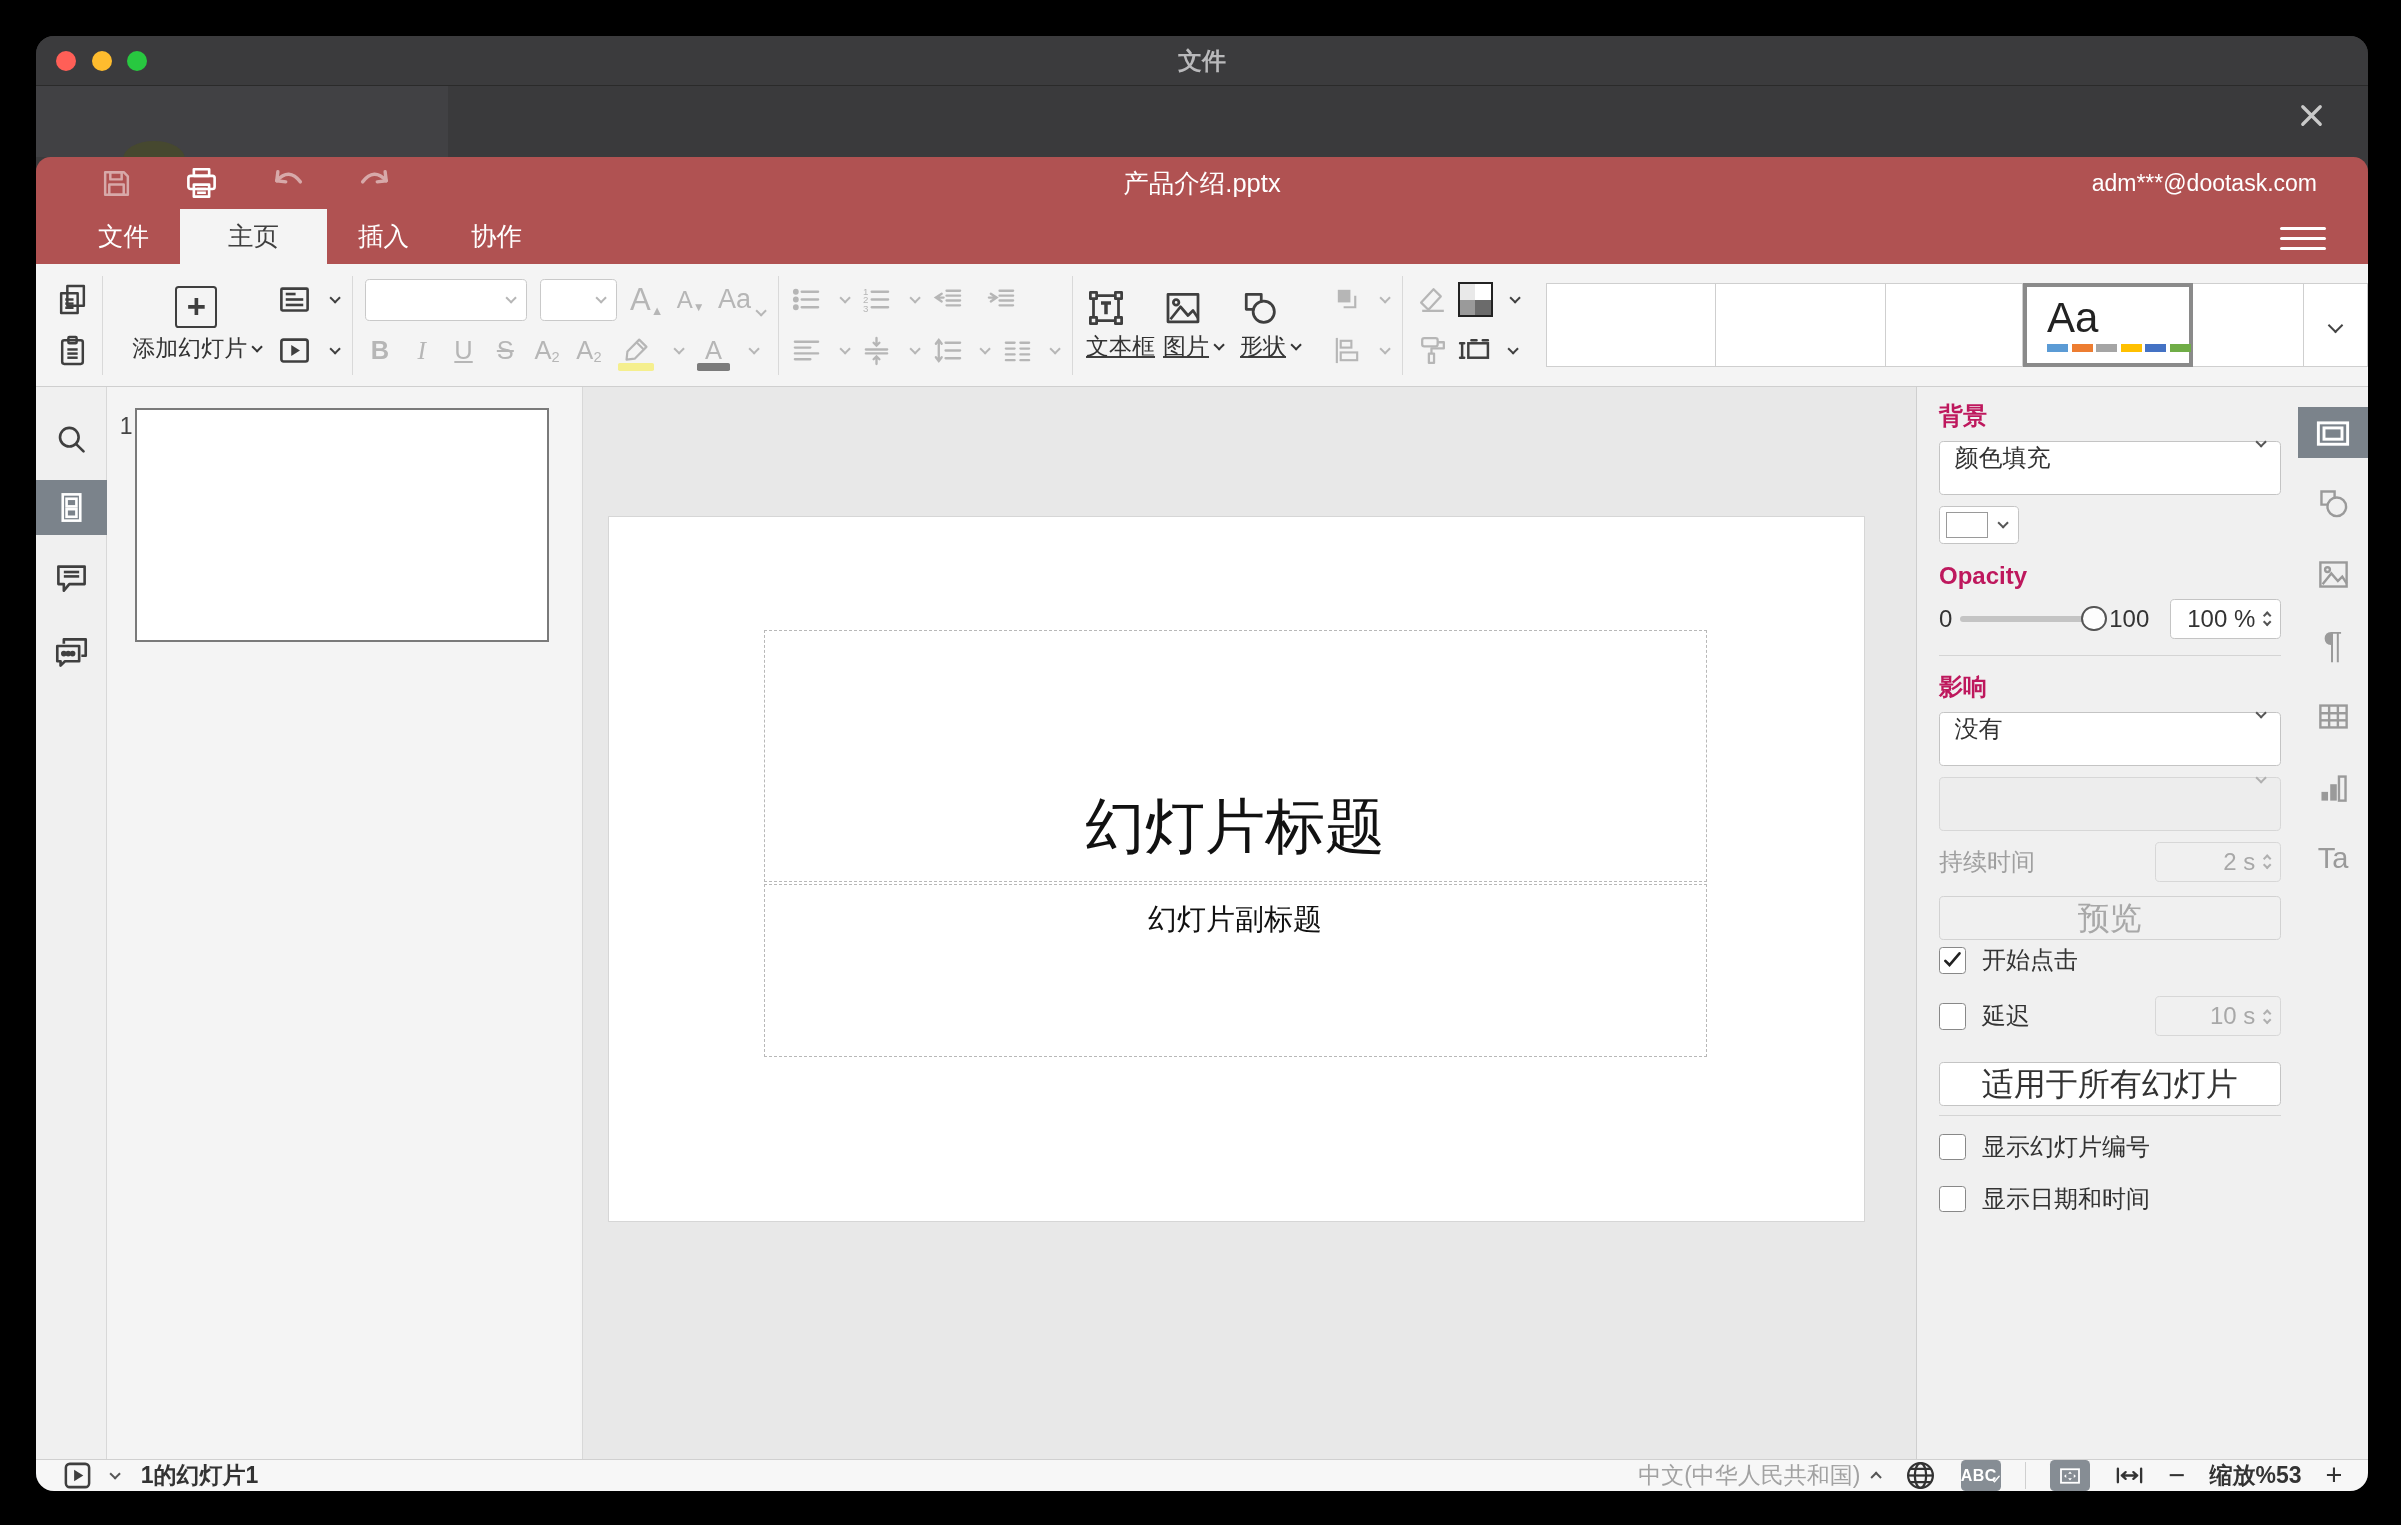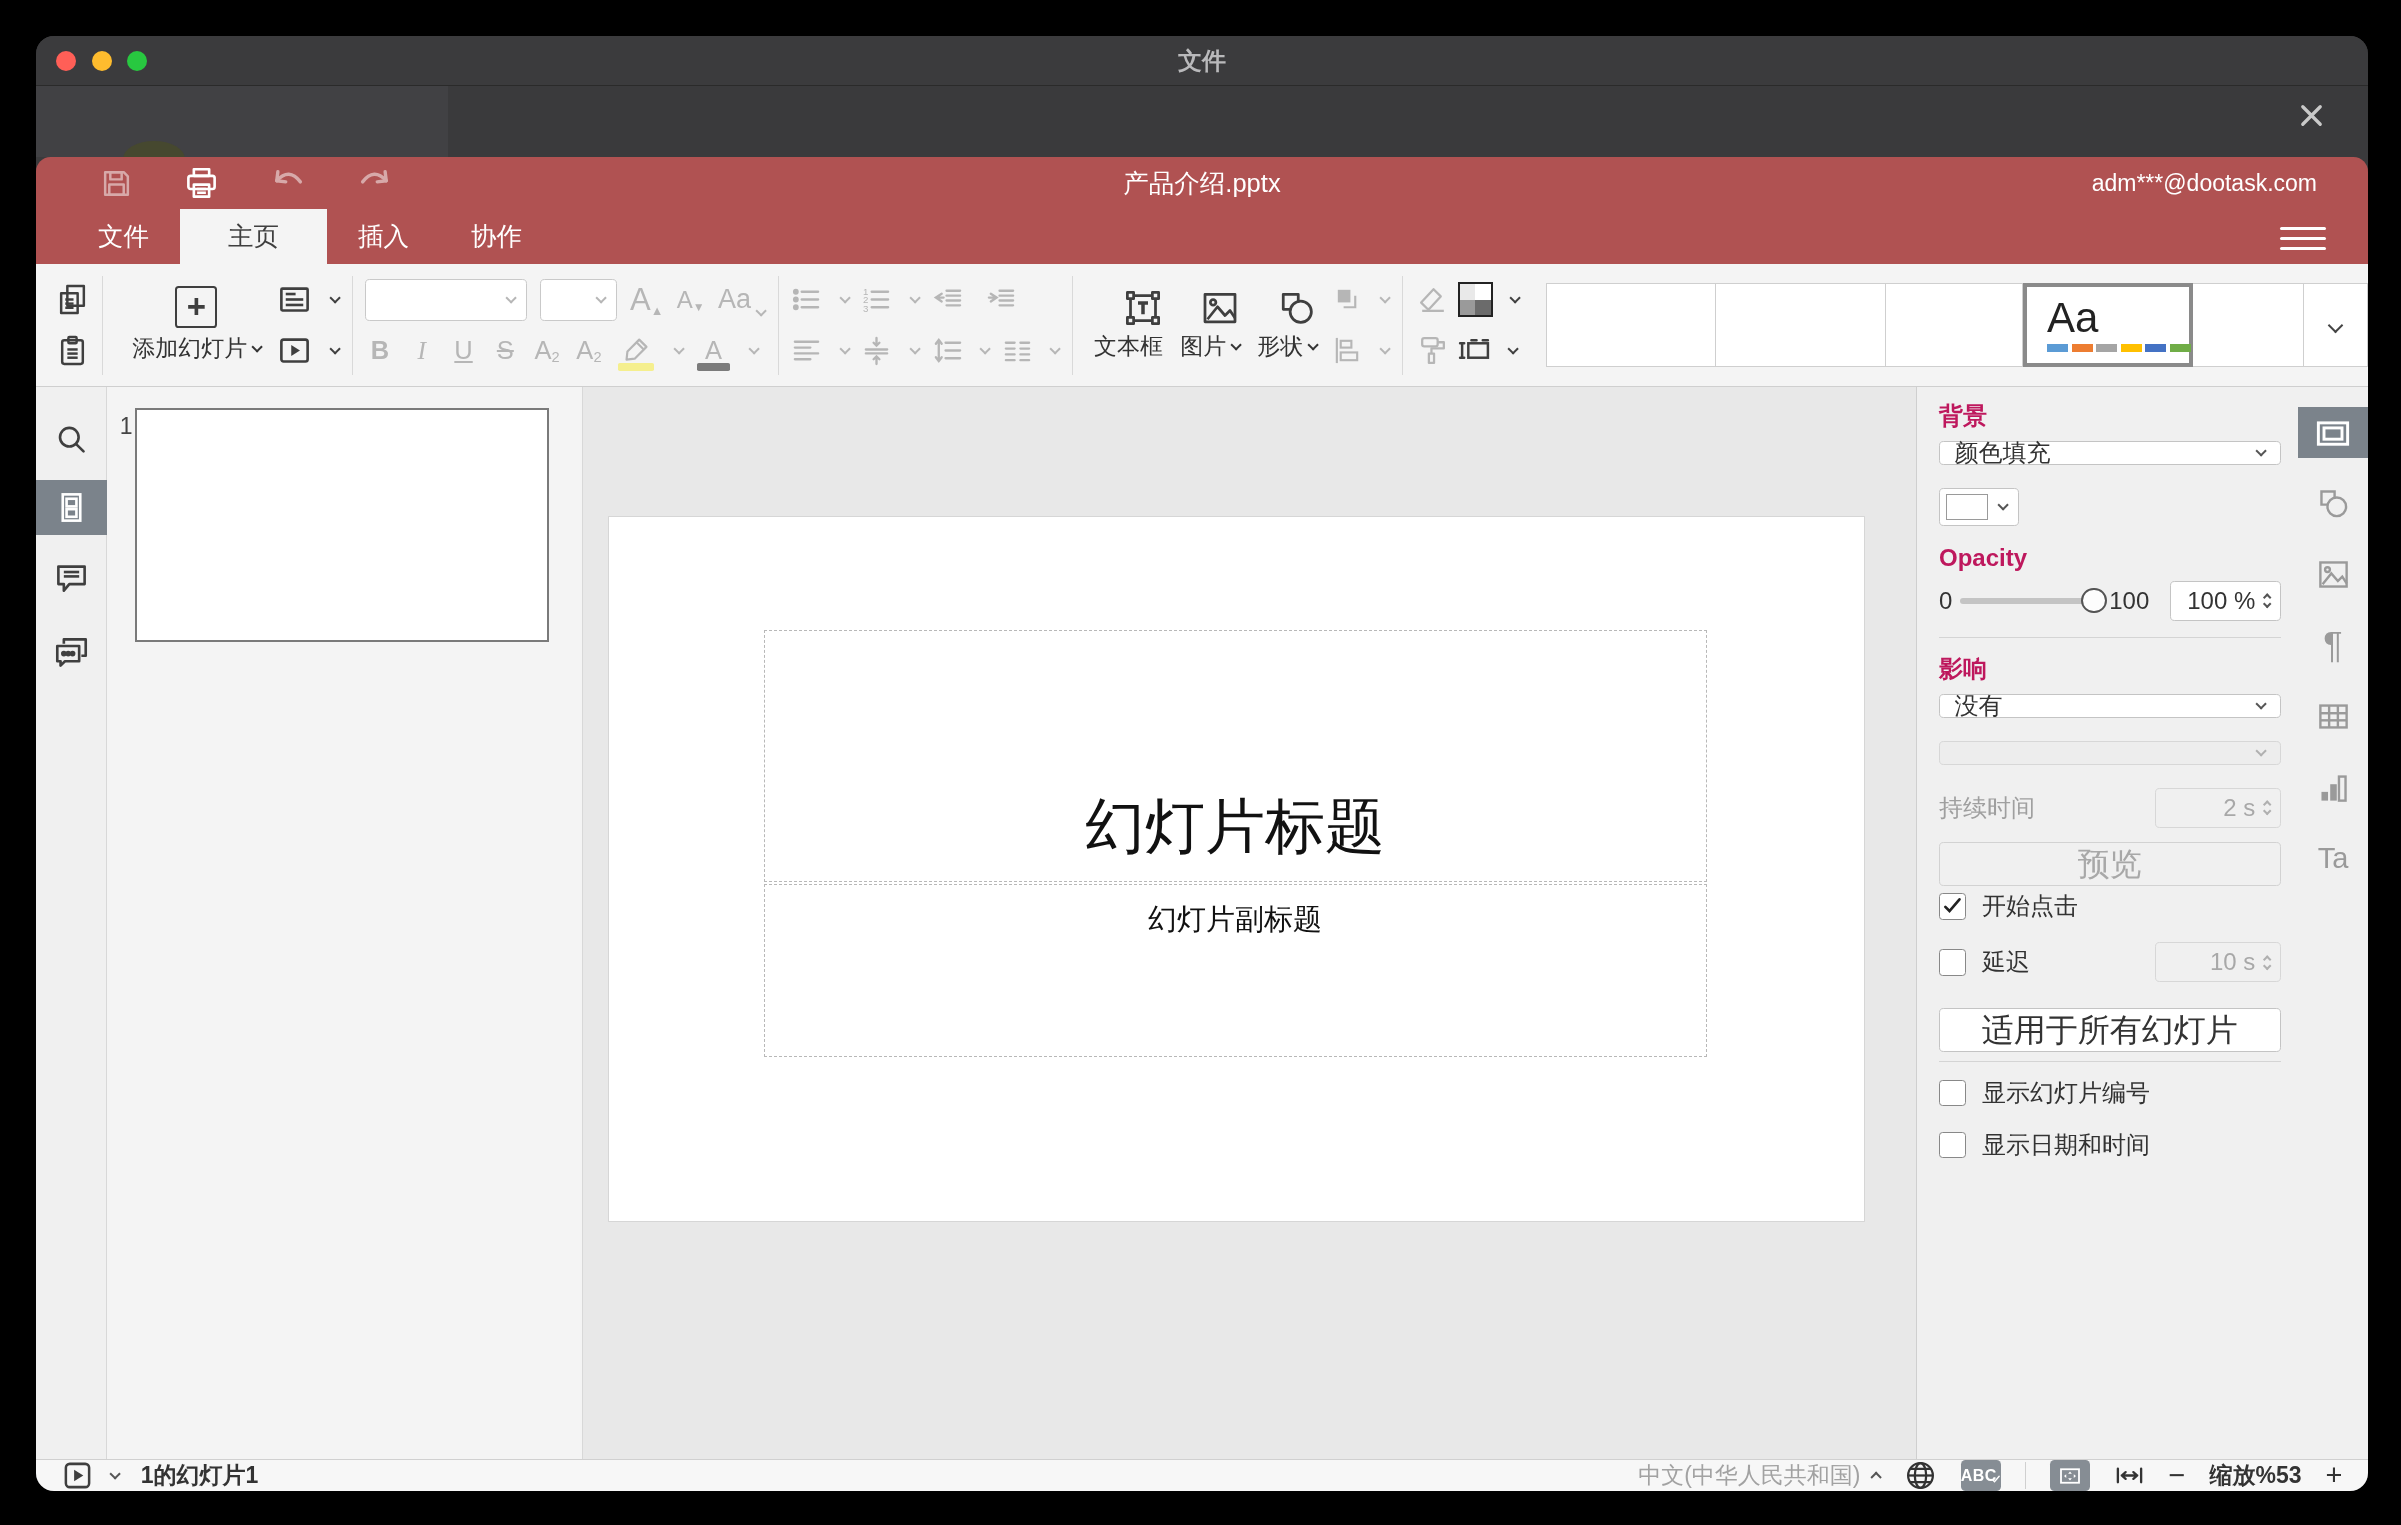--- a/index.html
+++ b/index.html
@@ -43,21 +43,21 @@
   .ch.up { transform:rotate(-135deg); margin-top:5.5px; }
   .addslide { display:flex; flex-direction:column; align-items:center; gap:5.5px; width:162px; }
   .plusbox { width:42px; height:42px; border:2.4px solid #3f3f3f; border-radius:3.6px; display:flex; align-items:center; justify-content:center; font-size:33px; font-weight:600; line-height:1; }
   .addslide-label { font-size:23px; color:#333; display:flex; align-items:center; }
   .combo { background:#fff; border:0.9px solid #c9c9c9; border-radius:4.6px; height:42px; display:flex; align-items:center; justify-content:flex-end; padding:0 11px; color:#b6b6b6; }
   .fbtn { font-size:25.5px; color:#b6b6b6; display:flex; align-items:flex-end; justify-content:center; min-width:29px; position:relative; }
   .fbtn b { font-weight:700; } .fbtn i { font-family:"Liberation Serif","DejaVu Serif",serif; font-style:italic; }
   .fbtn .ul { text-decoration:underline; } .fbtn .st { text-decoration:line-through; }
   .fbtn sup { font-size:14.6px; } .fbtn sub { font-size:14.6px; }
   .colorbar { position:absolute; left:1.8px; right:1.8px; bottom:-5.5px; height:7.3px; border-radius:1.8px; }
-  .ins-item { display:flex; flex-direction:column; align-items:flex-end; gap:3.6px; width:77px; }
+  .ins-item { display:flex; flex-direction:column; align-items:flex-start; gap:3.6px; width:77px;text-decoration:underline; }
   .ins-label { font-size:23px; color:#333; display:flex; align-items:center; }
   .schemebox { width:35px; height:35px; border:2.7px solid #222; display:grid; grid-template-columns:1fr 1fr; grid-template-rows:1fr 1fr; }
   .schemebox span:nth-child(1){background:#e9e9e9;} .schemebox span:nth-child(2){background:#ffffff;}
   .schemebox span:nth-child(3){background:#9a9a9a;} .schemebox span:nth-child(4){background:#6b6b6b;}
   .themes { margin-left:auto; display:flex; align-items:center; height:84px; flex:none; }
   .theme-box { width:170px; height:84px; background:#fff; border:0.9px solid #cfcfcf; border-left:none; position:relative; }
   .theme-box.first { border-left:0.9px solid #cfcfcf; }
   .theme-box.selected { border:4.6px solid #8a8a8a; }
   .theme-aa { position:absolute; left:20px; top:7.3px; font-size:42px; color:#222; }
   .theme-bars { position:absolute; left:20px; bottom:11px; display:flex; gap:3.6px; }
@@ -81,21 +81,21 @@
   .ph-title { top:113px; height:252px; display:flex; align-items:flex-end; justify-content:center; padding-bottom:12.8px; }
   .ph-sub { top:367px; height:173px; display:flex; align-items:flex-start; justify-content:center; padding-top:14.6px; }
   .slide-title { font-size:60px; font-weight:500; color:#111; }
   .slide-sub { font-size:29px; color:#111; }
   .notes { height:73px; background:#fafafa; border-top:0.9px solid #d8d8d8; display:flex; align-items:center; padding-left:35px; font-size:25.5px; color:#333; }
 
   
   .panel { width:382px; background:#f0f0f0; border-left:0.9px solid #cfcfcf; padding:12.8px 17.3px 0 22px; flex:none; font-size:24px; color:#333; }
   .p-label { font-size:24px; font-weight:700; color:#be185d; margin-bottom:9px; }
   .p-label.dis { color:#9f9f9f; font-weight:400; }
-  .p-select { height:24px; background:#fff; border:0.9px solid #c4c4c4; border-radius:4.6px; display:flex; align-items:center; padding:0 14.6px; margin-bottom:23px; color:#333; }
+  .p-select { height:54px; background:#fff; border:0.9px solid #c4c4c4; border-radius:4.6px; display:flex; align-items:flex-start; padding:0 14.6px; margin-bottom:11px; color:#333; }
   .p-select .ch { margin-left:auto; color:#555; }
   .p-select.dis { background:#ededed; border-color:#d7d7d7; color:#b0b0b0; }
   .p-select.dis .ch { color:#b0b0b0; }
   .swatch-ctl { width:80px; height:38px; background:#fff; border:0.9px solid #c4c4c4; border-radius:4.6px; display:flex; align-items:center; margin-bottom:18px; }
   .swatch { width:42px; height:25.5px; margin-left:5.5px; background:#fff; border:0.9px solid #9a9a9a; }
   .sw-btn { flex:1; display:flex; justify-content:center; color:#555; }
   .sw-btn .ch { margin:0 0 3.6px 0; }
   .op-row { display:flex; align-items:center; margin:3.6px 0 16.4px 0; }
   .op-track { width:135px; height:6.4px; background:#c4c4c4; border-radius:3.6px; position:relative; margin:0 0 0 7.3px; }
   .op-handle { position:absolute; right:-12px; top:-10px; width:25.5px; height:25.5px; background:#fdfdfd; border:2.2px solid #555; border-radius:50%; }

